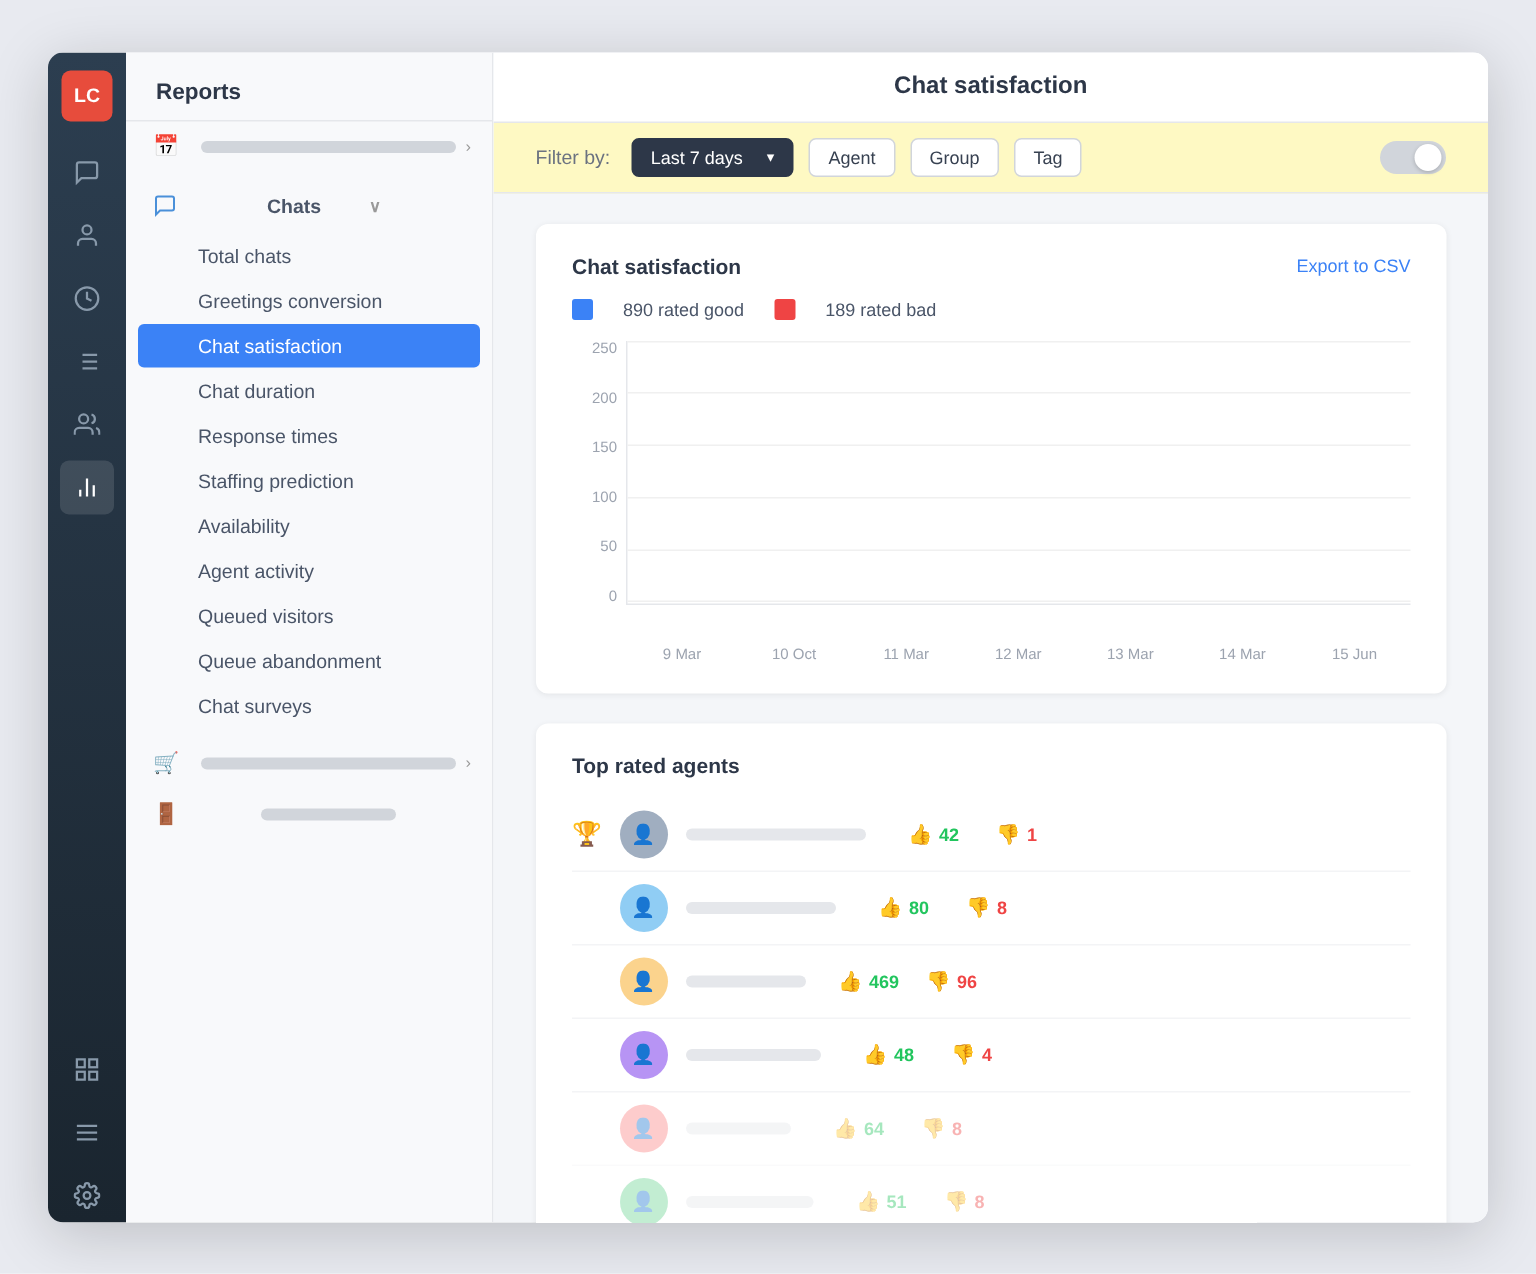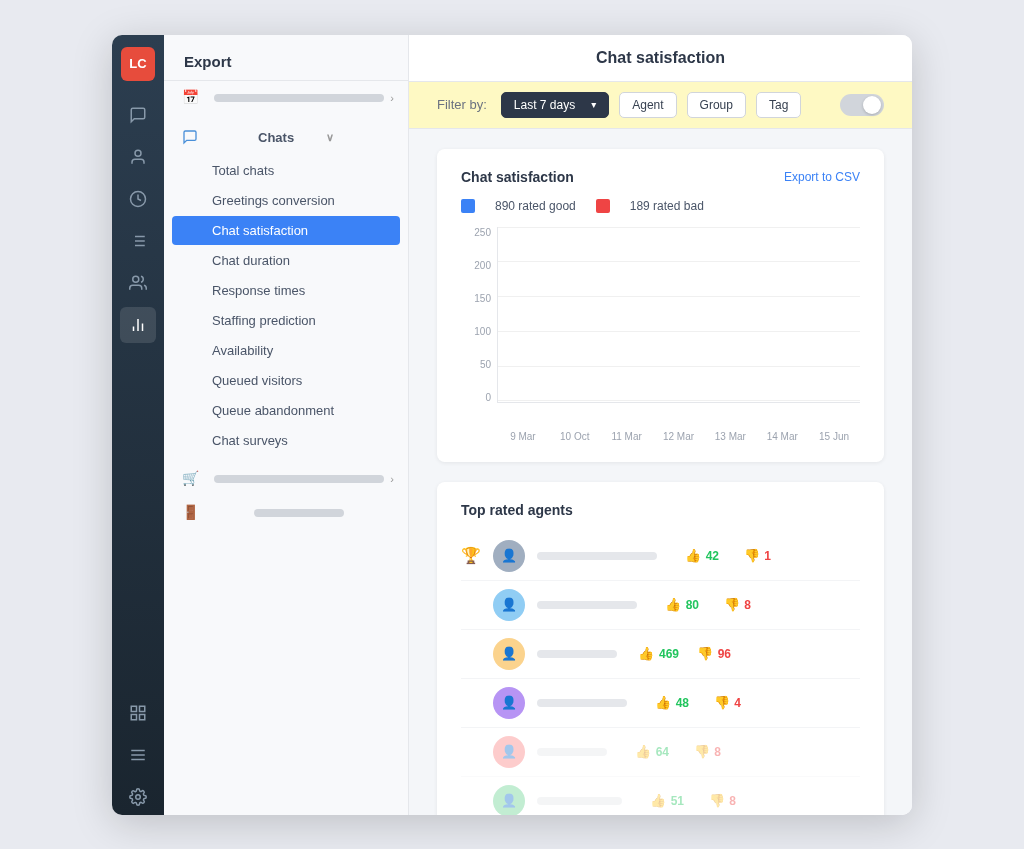--- a/index.html
+++ b/index.html
@@ -6,21 +6,21 @@
     body {
       background: #e8eaf0;
       font-family: -apple-system, BlinkMacSystemFont, 'Segoe UI', sans-serif;
       font-size: 13px;
       display: flex;
       justify-content: center;
       align-items: center;
       min-height: 100vh;
     }
     .app-container {
-      width: 800px;
+      width: 960px;
       height: 780px;
       background: #fff;
       border-radius: 10px;
       box-shadow: 0 8px 40px rgba(0,0,0,0.18);
       display: flex;
       overflow: hidden;
     }
     
     .icon-bar {
       width: 52px;
@@ -421,21 +421,21 @@
     </div>
     <div class="icon-btn">
       <svg width="18" height="18" viewBox="0 0 24 24" fill="none" stroke="currentColor" stroke-width="2">
           <circle cx="12" cy="12" r="3"></circle>
           <path d="M19.4 15a1.65 1.65 0 0 0 .33 1.82l.06.06a2 2 0 0 1-2.83 2.83l-.06-.06a1.65 1.65 0 0 0-1.82-.33 1.65 1.65 0 0 0-1 1.51V21a2 2 0 0 1-4 0v-.09A1.65 1.65 0 0 0 9 19.4a1.65 1.65 0 0 0-1.82.33l-.06.06a2 2 0 0 1-2.83-2.83l.06-.06A1.65 1.65 0 0 0 4.68 15a1.65 1.65 0 0 0-1.51-1H3a2 2 0 0 1 0-4h.09A1.65 1.65 0 0 0 4.6 9a1.65 1.65 0 0 0-.33-1.82l-.06-.06a2 2 0 0 1 2.83-2.83l.06.06A1.65 1.65 0 0 0 9 4.68a1.65 1.65 0 0 0 1-1.51V3a2 2 0 0 1 4 0v.09a1.65 1.65 0 0 0 1 1.51 1.65 1.65 0 0 0 1.82-.33l.06-.06a2 2 0 0 1 2.83 2.83l-.06.06A1.65 1.65 0 0 0 19.4 9a1.65 1.65 0 0 0 1.51 1H21a2 2 0 0 1 0 4h-.09a1.65 1.65 0 0 0-1.51 1z"></path>
         </svg>
     </div>
   </div>
 
   <div class="sidebar">
-    <div class="sidebar-header">Export</div>
+    <div class="sidebar-header">Reports</div>
 
     <div class="sidebar-collapsed-row">
       <span class="row-icon">📅</span>
       <div class="bar-placeholder"></div>
       <span class="chevron">›</span>
     </div>
 
     <div class="sidebar-section">
       <div class="sidebar-group-header">
         <span class="group-icon">
@@ -446,20 +446,21 @@
         <span>Chats</span>
         <span class="chevron">∨</span>
       </div>
       <div class="sidebar-item">Total chats</div>
       <div class="sidebar-item">Greetings conversion</div>
       <div class="sidebar-item active">Chat satisfaction</div>
       <div class="sidebar-item">Chat duration</div>
       <div class="sidebar-item">Response times</div>
       <div class="sidebar-item">Staffing prediction</div>
       <div class="sidebar-item">Availability</div>
+      <div class="sidebar-item">Agent activity</div>
       <div class="sidebar-item">Queued visitors</div>
       <div class="sidebar-item">Queue abandonment</div>
       <div class="sidebar-item">Chat surveys</div>
     </div>
 
     <div class="sidebar-collapsed-row">
       <span class="row-icon">🛒</span>
       <div class="bar-placeholder"></div>
       <span class="chevron">›</span>
     </div>

